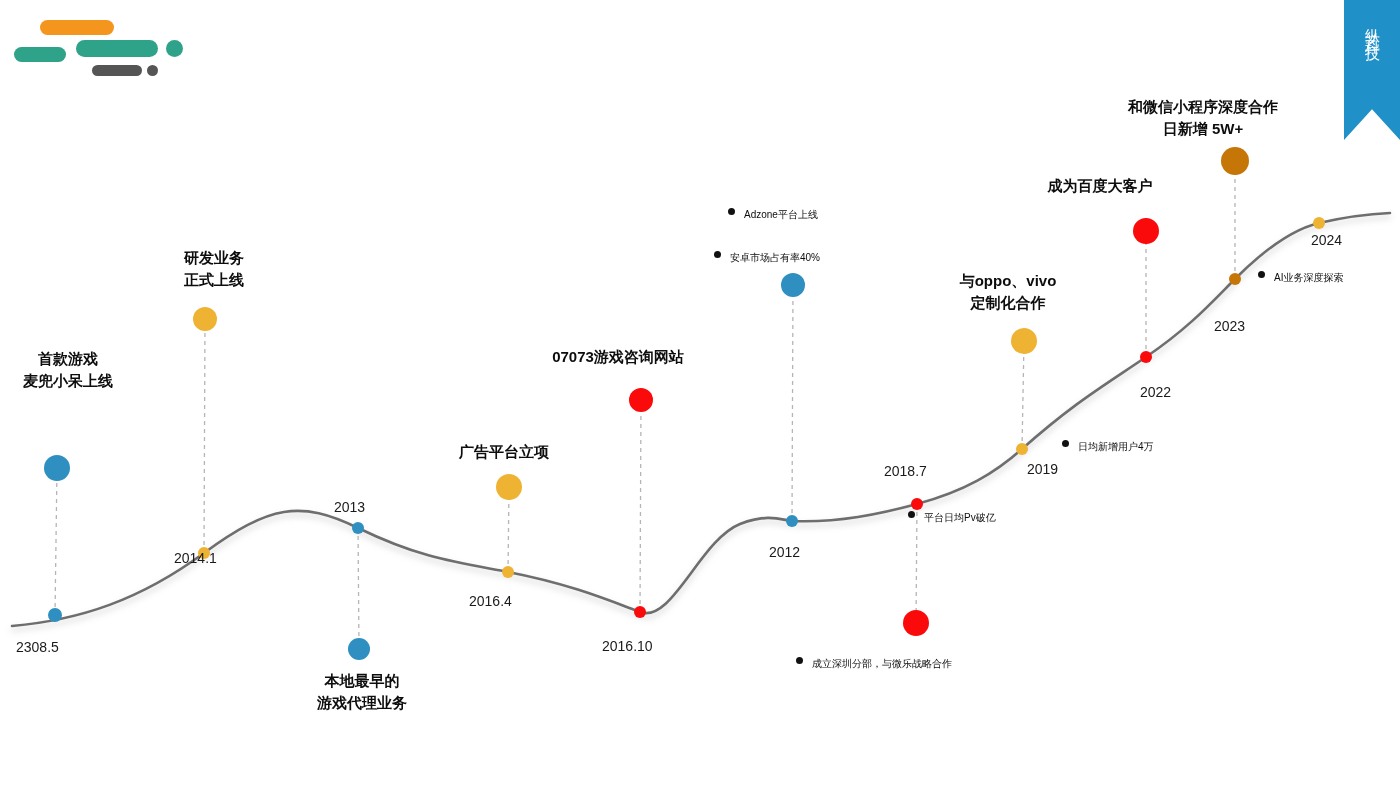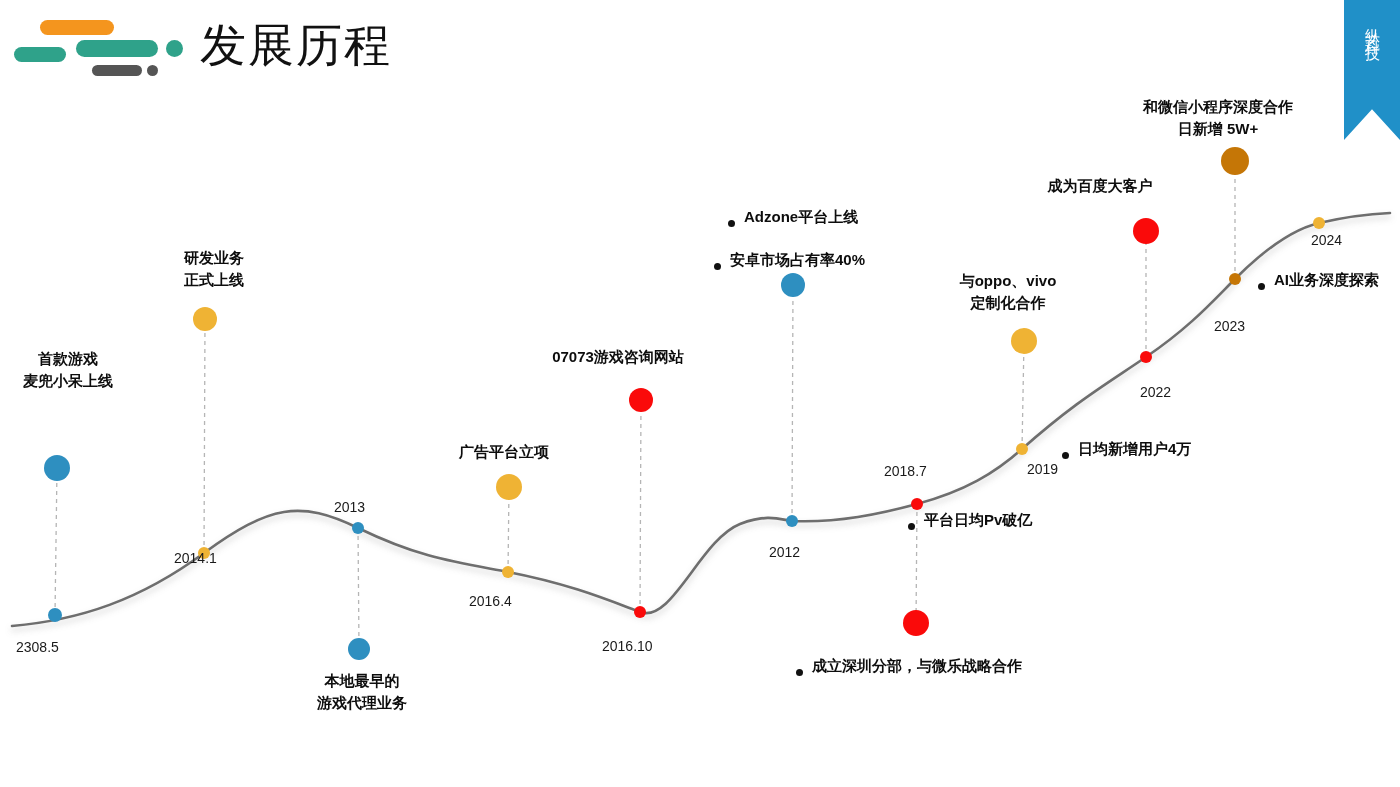--- a/index.html
+++ b/index.html
@@ -64,44 +64,43 @@
   .year-label {
     position: absolute; font-size: 14px; color: #1a1a1a;
     white-space: nowrap; font-weight: 400;
   }
   .event-label {
     position: absolute; font-size: 15px; color: #0d0d0d;
     white-space: pre; font-weight: bold; line-height: 1.45;
   }
   .event-label.center { transform: translateX(-50%); text-align: center; }
   .bullet-label {
-    position: absolute; font-size: 15px; color: #0d0d0d;
-    white-space: nowrap; font-weight: bold;
-    display: flex; align-items: flex-end; gap: 9px;
+    position: absolute; font-size: 10px; color: #0d0d0d;
+    white-space: nowrap; font-weight: normal;
+    display: flex; align-items: flex-start; gap: 9px;
   }
   .bullet-label .bdot {
     width: 7px; height: 7px; border-radius: 50%;
     background: #111111; flex: 0 0 auto;
   }
 </style>
 </head>
 <body>
 
 <div id="stage">
 
   <div id="logo">
     <div class="bar b1"></div>
     <div class="bar b2"></div>
     <div class="bar b3"></div>
     <div class="bar b4"></div>
     <div class="bar b5"></div>
     <div class="bar b6"></div>
   </div>
 
-  <div id="page-title">发展历程</div>
 
   <div id="banner">
     <span class="txt">纵艺科技</span>
   </div>
 
   <svg id="svg-layer" viewBox="0 0 1400 787">
     <defs>
       <filter id="softshadow" x="-20%" y="-20%" width="140%" height="160%">
         <feDropShadow dx="0" dy="4" stdDeviation="3" flood-color="#9a9a9a" flood-opacity="0.45"></feDropShadow>
       </filter>
@@ -185,21 +184,21 @@
         <span class="bdot"></span>
         <span>日均新增用户4万</span>
       </div>
       <div class="node-dot" style="left: 1146px; top: 357px; width: 12px; height: 12px; background: rgb(250, 10, 10);"></div>
       <div class="year-label" style="left: 1140px; top: 384px;">2022</div>
       <div class="bubble" style="left: 1146px; top: 231px; width: 26px; height: 26px; background: rgb(250, 10, 10);"></div>
       <div class="event-label center" style="left: 1100px; top: 175px;">成为百度大客户</div>
       <div class="node-dot" style="left: 1235px; top: 279px; width: 12px; height: 12px; background: rgb(197, 118, 6);"></div>
       <div class="year-label" style="left: 1214px; top: 318px;">2023</div>
       <div class="bubble" style="left: 1235px; top: 161px; width: 28px; height: 28px; background: rgb(197, 118, 6);"></div>
-      <div class="event-label center" style="left: 1203px; top: 96px; margin-left: 15px;">和微信小程序深度合作
+      <div class="event-label center" style="left: 1203px; top: 96px;">和微信小程序深度合作
 日新增 5W+</div>
       <div class="bullet-label" style="left: 1258px; top: 271px;">
         <span class="bdot"></span>
         <span>AI业务深度探索</span>
       </div>
       <div class="node-dot" style="left: 1319px; top: 223px; width: 12px; height: 12px; background: rgb(239, 179, 52);"></div>
       <div class="year-label" style="left: 1311px; top: 232px;">2024</div>
     </div>
 
 </div>

